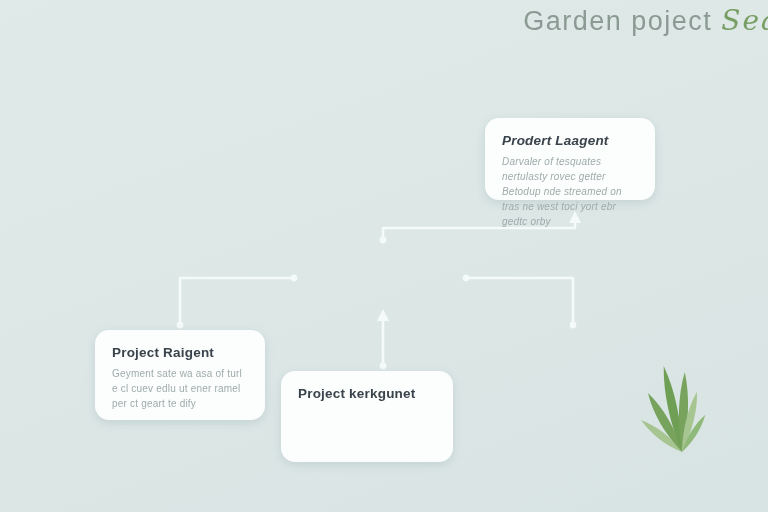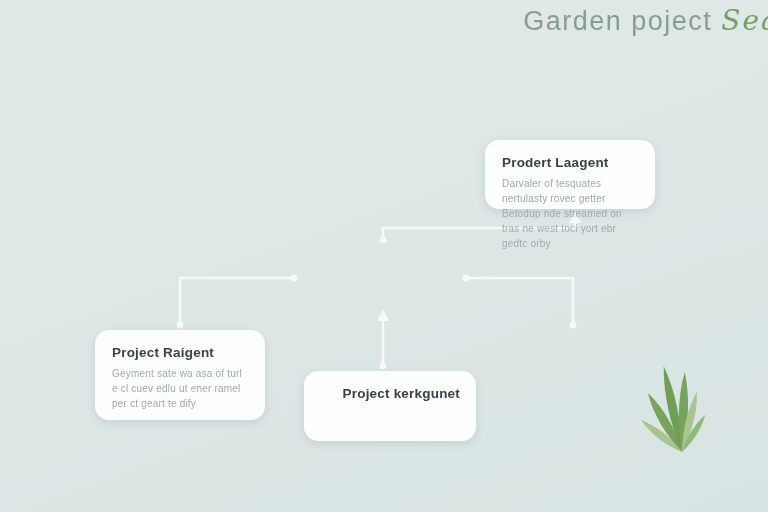--- a/index.html
+++ b/index.html
@@ -31,23 +31,23 @@
     padding: 15px 16px 12px 17px;
   }
   .card h3 {
     font-size: 13.5px; font-weight: 700; color: #39434b;
     letter-spacing: 0.2px; margin-bottom: 6px;
   }
   .card p {
     font-size: 10px; line-height: 1.5; color: #9fabab; letter-spacing: 0.2px;
   }
   .card-center    { left: 296px; top: 240px; width: 168px; height: 75px; }
-  .card-top-right { left: 485px; top: 140px; width: 170px; height: 69px; }
+  .card-top-right { left: 485px; top: 118px; width: 170px; height: 82px; font-style: italic; }
   .card-left      { left:  95px; top: 330px; width: 170px; height: 90px; }
-  .card-bottom    { left: 304px; top: 371px; width: 172px; height: 70px; text-align: right; }
+  .card-bottom    { left: 281px; top: 371px; width: 172px; height: 91px; }
   .card-right     { left: 486px; top: 330px; width: 172px; height: 90px; }
   .connector-layer, .plant-layer {
     position: absolute; inset: 0; width: 768px; height: 512px; pointer-events: none;
   }
 </style>
 </head>
 <body>
 
 <div class="canvas">
 

